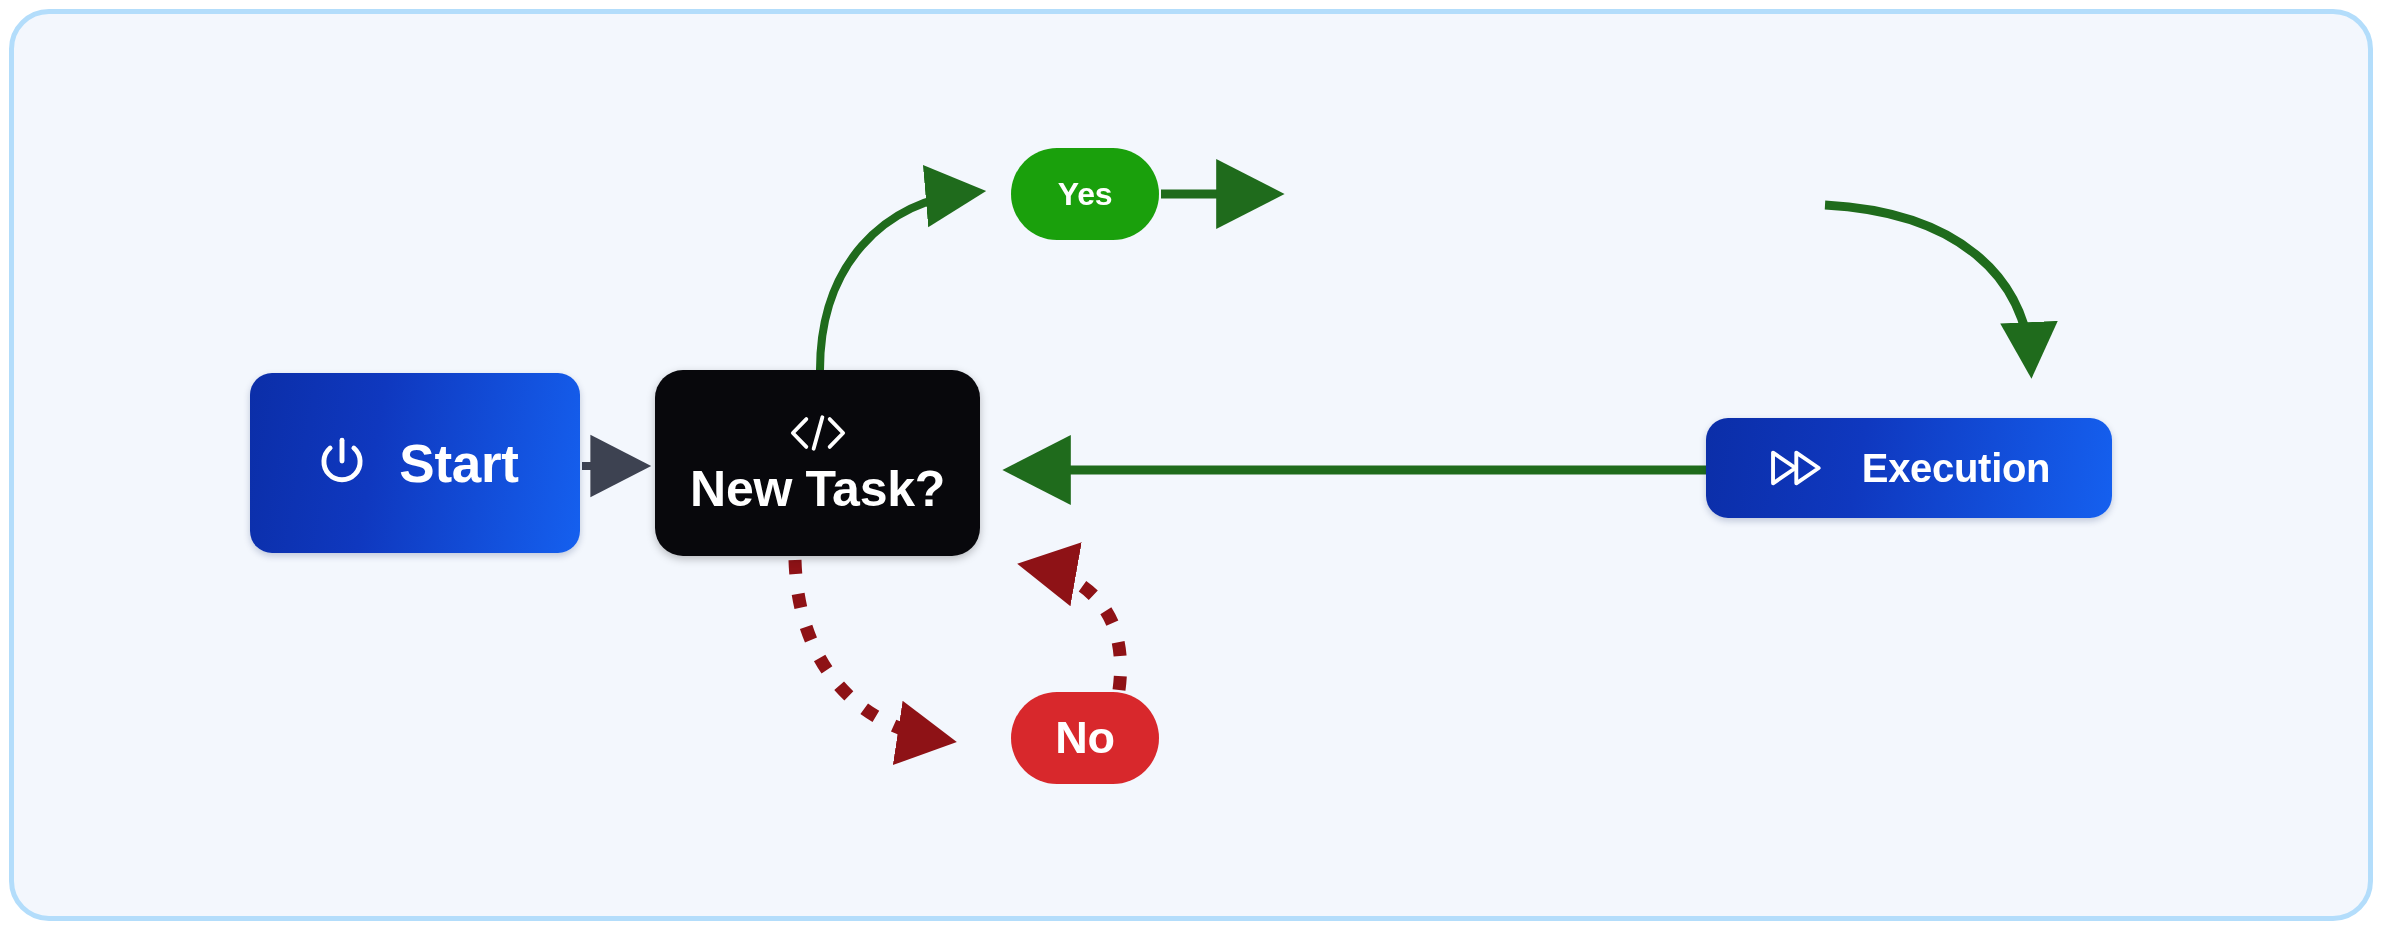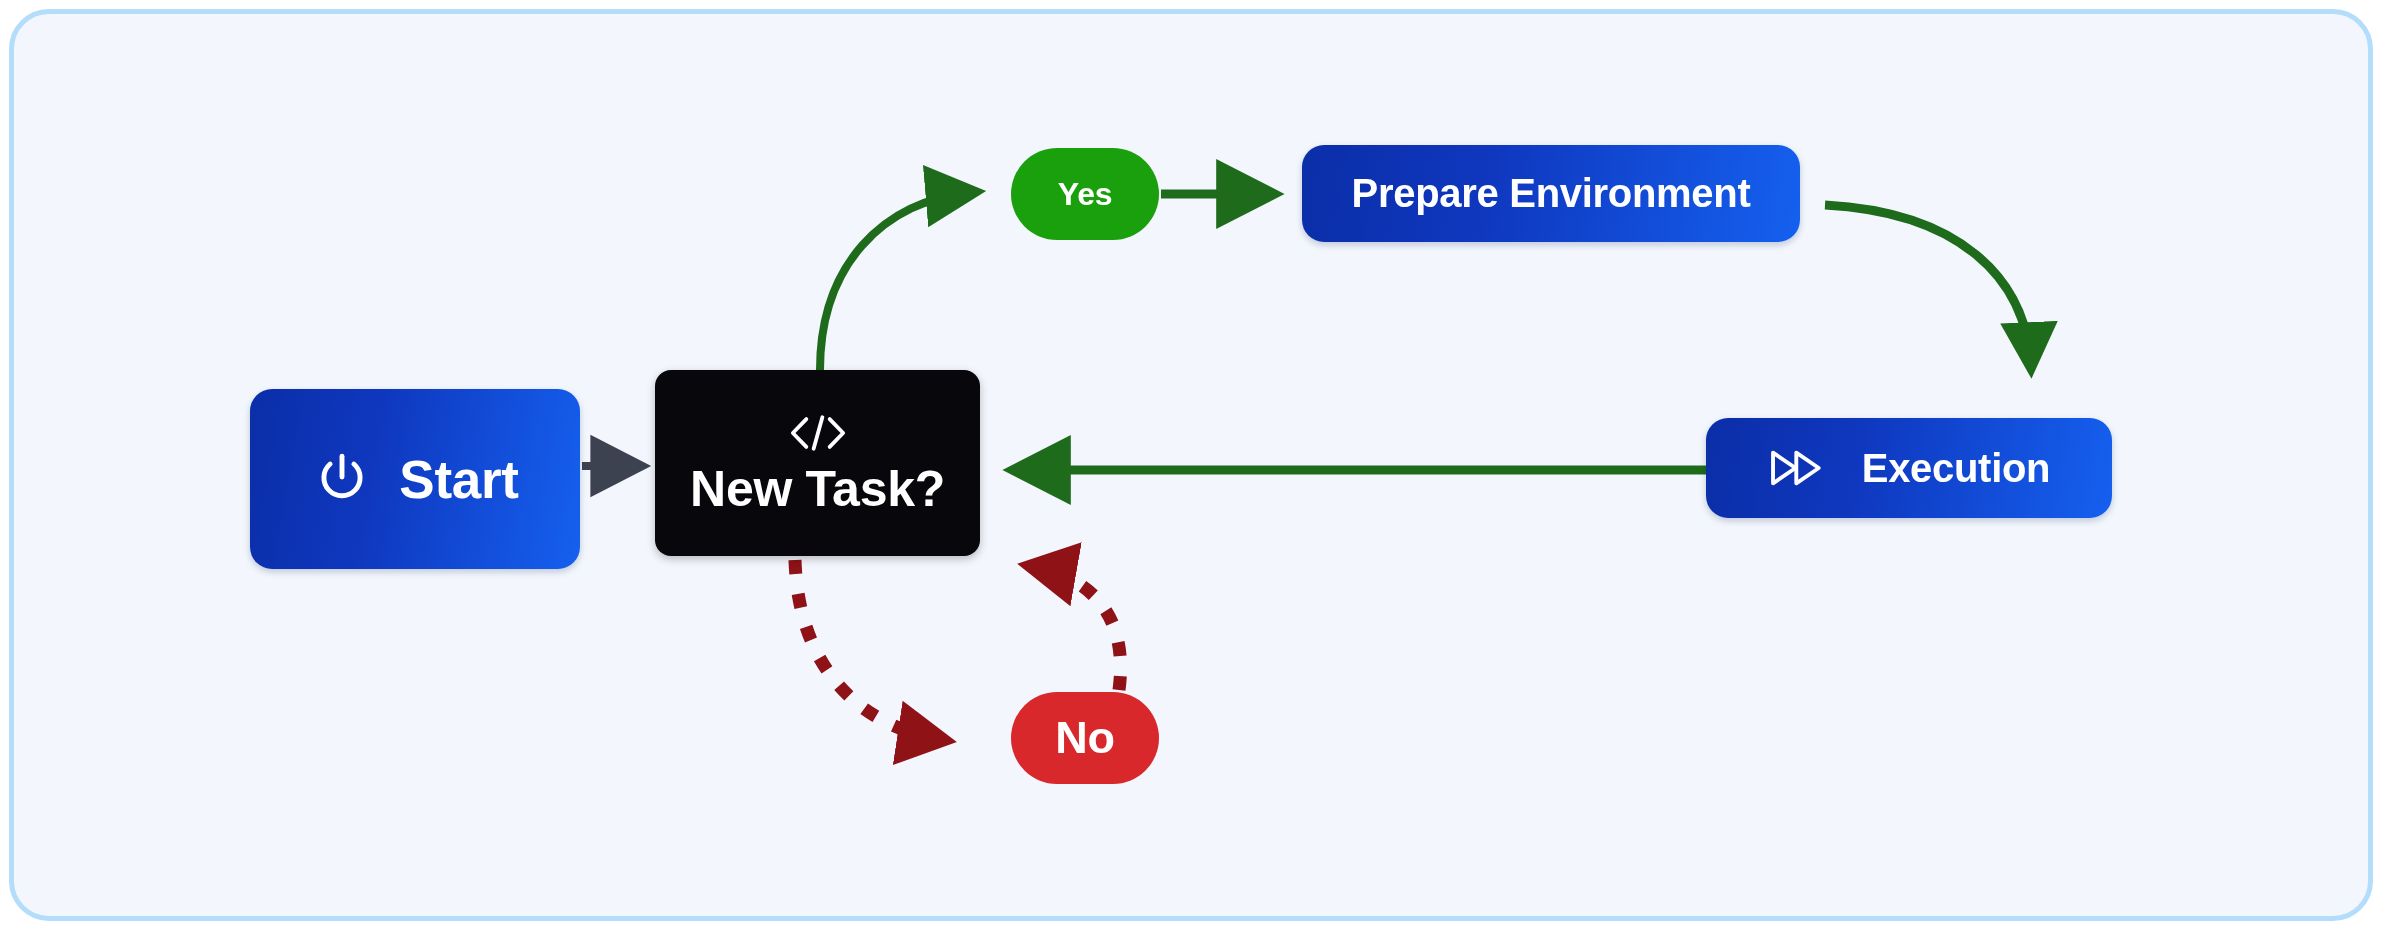--- a/index.html
+++ b/index.html
@@ -46,39 +46,39 @@
     font-weight: bold;
     user-select: none;
   }
   .node-blue {
     background: linear-gradient(100deg, #0b2ea8 0%, #0f38bf 38%, #1560ef 100%);
     border-radius: 22px;
     box-shadow: 0 3px 7px rgba(10, 30, 90, 0.22);
   }
   .node-black {
     background: #08080c;
-    border-radius: 16px;
+    border-radius: 28px;
     flex-direction: column;
     gap: 10px;
     box-shadow: 0 3px 8px rgba(0, 0, 0, 0.25);
   }
   .pill {
     border-radius: 999px;
   }
   .pill-yes { background: #1aa00c; }
   .pill-no  { background: #d8282c; }
 
   .node-label {
     white-space: nowrap;
     letter-spacing: -0.3px;
   }
 
   
   #node-start {
-    left: 250px; top: 373px; width: 330px; height: 180px; margin-top: 16px;
+    left: 250px; top: 373px; width: 330px; height: 180px;
   }
   #node-start .node-label { font-size: 53px; }
 
   #node-newtask {
     left: 655px; top: 370px; width: 325px; height: 186px;
   }
   #node-newtask .node-label { font-size: 50px; line-height: 1; }
 
   #node-yes {
     left: 1011px; top: 148px; width: 148px; height: 92px;
@@ -162,23 +162,20 @@
   </div>
 
   <div class="node pill pill-yes" id="node-yes">
     <span class="node-label">Yes</span>
   </div>
 
   <div class="node pill pill-no" id="node-no">
     <span class="node-label">No</span>
   </div>
 
-  <div class="node node-blue" id="node-prepare">
-    <span class="node-label">Prepare Environment</span>
-  </div>
 
   <div class="node node-blue" id="node-execution">
     <svg class="icon-ff" width="62" height="44" viewBox="0 0 32 22" fill="none" stroke="#ffffff" stroke-width="2" stroke-linejoin="round" stroke-linecap="round">
       <path d="M2.6 3.1 L2.6 18.9 L14.2 11 z"></path>
       <path d="M14.6 3.1 L14.6 18.9 L26.2 11 z"></path>
     </svg>
     <span class="node-label">Execution</span>
   </div>
 
 </div>

